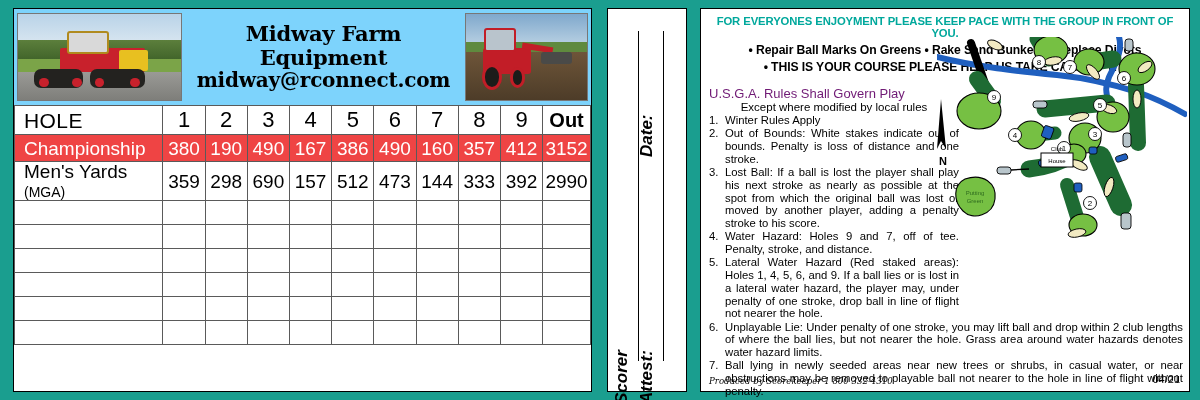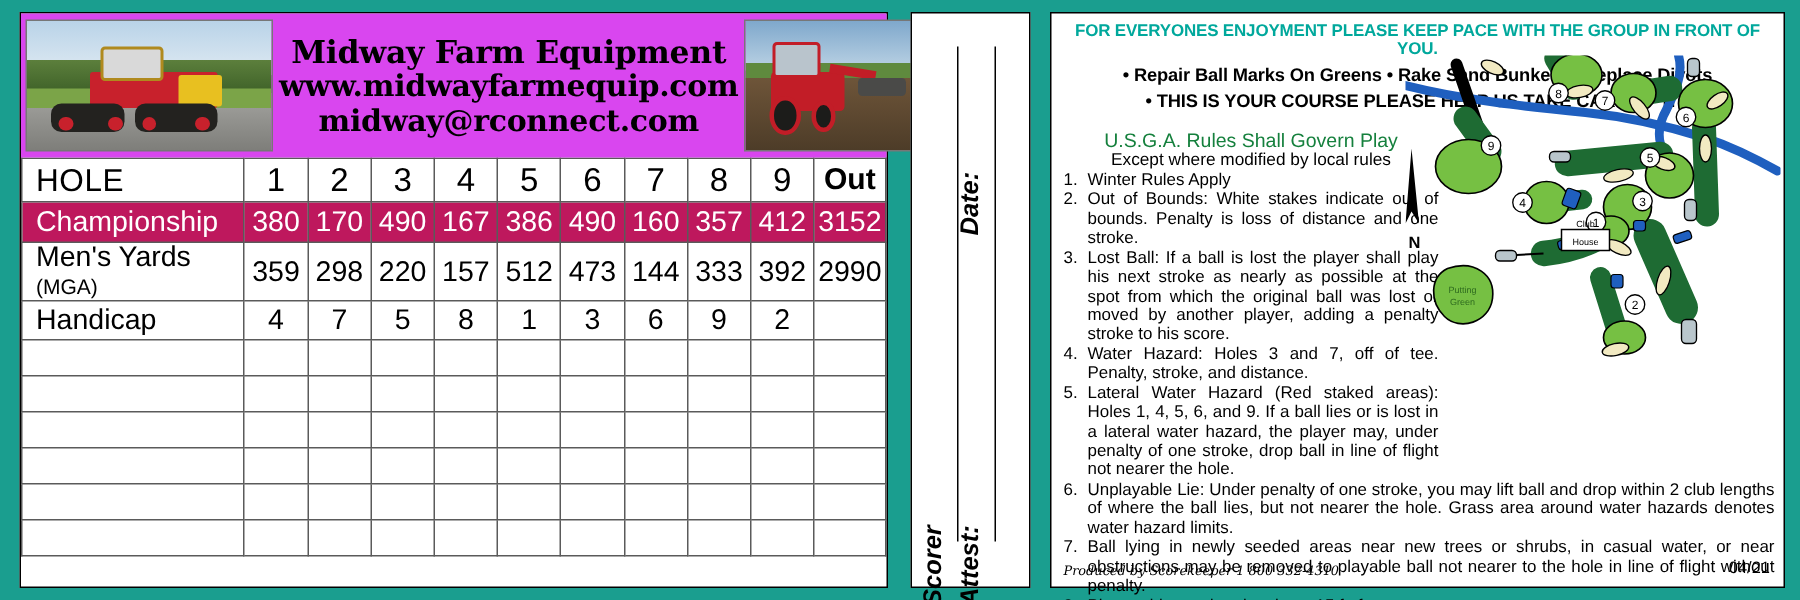--- a/index.html
+++ b/index.html
@@ -15,21 +15,21 @@
   .panel { position: absolute; background: #ffffff; }
 
   #left-panel  { left: 13px;  top: 8px;  width: 579px; height: 384px; border: 1px solid #000; }
   #mid-panel   { left: 607px; top: 8px;  width: 80px;  height: 384px; border: 1px solid #000; }
   #right-panel { left: 700px; top: 8px;  width: 490px; height: 384px; border: 1px solid #000; }
 
   
   .ad-header {
     position: relative; height: 96px; width: 100%;
     display: flex; align-items: center; padding: 4px 3px;
-    background: #d946ef;
+    background: #7dd3fc;
   }
   .ad-photo { height: 88px; border: 1px solid #777; flex: none; position: relative; overflow: hidden; }
   .ad-photo.left  { width: 165px; }
   .ad-photo.right { width: 123px; }
 
   .ad-text { flex: 1; text-align: center; padding: 0 4px; }
   .ad-text div {
     font-family: "DejaVu Serif", serif;
     font-weight: bold;
     color: #000;
@@ -97,21 +97,21 @@
     font-size: 19px;
   }
   col.c-label { width: 146px; }
   col.c-hole  { width: 41.5px; }
   col.c-out   { width: 47px; }
 
   tr.r-hole td    { font-size: 22px; font-weight: normal; height: 29px; }
   tr.r-hole td.label { font-size: 21px; letter-spacing: 0.4px; margin-top: 28px; }
   tr.r-hole td.out-cell { font-weight: bold; font-size: 20px; }
 
-  tr.r-champ td   { background: #be185d; color: #ffffff; height: 27px; }
+  tr.r-champ td   { background: #ef4444; color: #ffffff; height: 27px; }
   tr.r-blank td   { height: 24px; }
   tr.r-par td     { height: 31px; }
   .mga { font-size: 14px; }
 
   
   #mid-panel .vline {
     position: absolute; top: 22px; width: 1px; background: #000;
   }
   #mid-panel .vlabel {
     position: absolute;
@@ -133,21 +133,21 @@
   .rp-head2 {
     color: #000; font-weight: bold; font-size: 12.2px;
     text-align: center; margin-top: 4px; letter-spacing: -0.1px;
   }
   .rp-head3 {
     color: #000; font-weight: bold; font-size: 12.2px;
     text-align: center; margin-top: 3px; letter-spacing: -0.1px;
   }
 
   .rules-col { width: 250px; margin-top: 12px; }
-  .rules-title  { text-align: center; font-size: 13px; color:#15803d; }
+  .rules-title  { font-size: 13px; color:#701a75; }
   .rules-sub    { text-align: center; font-size: 11.5px; color:#000; margin-bottom: 1px;}
   ol.rules { list-style: none; counter-reset: r; padding: 0; margin: 0; }
   ol.rules > li {
     counter-increment: r;
     position: relative;
     padding-left: 16px;
     font-size: 11.3px;
     line-height: 1.13;
     color: #000;
     text-align: justify;
@@ -190,21 +190,20 @@
       <div class="ph1-track a"></div>
         <div class="ph1-track b"></div>
       <div class="ph1-wheel" style="left:13%"></div>
       <div class="ph1-wheel" style="left:33%"></div>
       <div class="ph1-wheel" style="left:47%"></div>
       <div class="ph1-wheel" style="left:69%"></div>
     </div>
 
     <div class="ad-text">
       <div class="ad-line1">Midway Farm Equipment</div>
-      <div class="ad-line2">www.midwayfarmequip.com</div>
       <div class="ad-line3">midway@rconnect.com</div>
     </div>
 
     <div class="ad-photo right">
       <div class="ph2-sky"></div>
         <div class="ph2-far"></div>
         <div class="ph2-dirt"></div>
       <div class="ph2-body"></div>
         <div class="ph2-cab"></div>
       <div class="ph2-arm"></div>
@@ -239,56 +238,43 @@
           <td>5</td>
           <td>6</td>
           <td>7</td>
           <td>8</td>
           <td>9</td>
           <td class="out-cell">Out</td>
         </tr>
         <tr class="r-champ">
           <td class="label">Championship</td>
           <td>380</td>
-          <td>170</td>
+          <td>190</td>
           <td>490</td>
           <td>167</td>
           <td>386</td>
           <td>490</td>
           <td>160</td>
           <td>357</td>
           <td>412</td>
           <td>3152</td>
         </tr>
         <tr class="r-norm">
           <td class="label">Men's Yards<span class="mga"> (MGA)</span></td>
           <td>359</td>
           <td>298</td>
-          <td>220</td>
+          <td>690</td>
           <td>157</td>
           <td>512</td>
           <td>473</td>
           <td>144</td>
           <td>333</td>
           <td>392</td>
           <td>2990</td>
         </tr>
-        <tr class="r-norm">
-          <td class="label">Handicap</td>
-          <td>4</td>
-          <td>7</td>
-          <td>5</td>
-          <td>8</td>
-          <td>1</td>
-          <td>3</td>
-          <td>6</td>
-          <td>9</td>
-          <td>2</td>
-          <td></td>
-        </tr>
         <tr class="r-blank">
           <td class="label"></td>
           <td></td>
           <td></td>
           <td></td>
           <td></td>
           <td></td>
           <td></td>
           <td></td>
           <td></td>
@@ -381,21 +367,21 @@
     <div class="rp-head2">• Repair Ball Marks On Greens • Rake Sand Bunkers • Replace Divots</div>
     <div class="rp-head3">• THIS IS YOUR COURSE PLEASE HELP US TAKE CARE OF IT •</div>
 
     <div class="rules-col">
       <div class="rules-title">U.S.G.A. Rules Shall Govern Play</div>
       <div class="rules-sub">Except where modified by local rules</div>
       <ol class="rules" id="rules-list">
           <li>Winter Rules Apply</li>
           <li>Out of Bounds: White stakes indicate out of bounds. Penalty is loss of distance and one stroke.</li>
           <li>Lost Ball: If a ball is lost the player shall play his next stroke as nearly as possible at the spot from which the original ball was lost or moved by another player, adding a penalty stroke to his score.</li>
-          <li>Water Hazard: Holes 3 and 7, off of tee. Penalty, stroke, and distance.</li>
+          <li>Water Hazard: Holes 9 and 7, off of tee. Penalty, stroke, and distance.</li>
           <li>Lateral Water Hazard (Red staked areas): Holes 1, 4, 5, 6, and 9. If a ball lies or is lost in a lateral water hazard, the player may, under penalty of one stroke, drop ball in line of flight not nearer the hole.</li>
           <li class="wide">Unplayable Lie: Under penalty of one stroke, you may lift ball and drop within 2 club lengths of where the ball lies, but not nearer the hole. Grass area around water hazards denotes water hazard limits.</li>
           <li class="wide">Ball lying in newly seeded areas near new trees or shrubs, in casual water, or near obstructions may be removed to playable ball not nearer to the hole in line of flight without penalty.</li>
           <li class="wide">Please drive and park at least 15 ft. from greens.</li>
         </ol>
     </div>
 
     <svg id="course-map" viewBox="0 0 250 210">
       <g stroke="#000" stroke-width="1.1">
 

